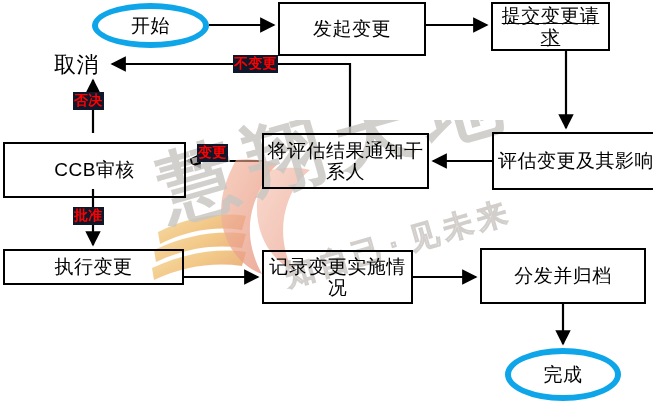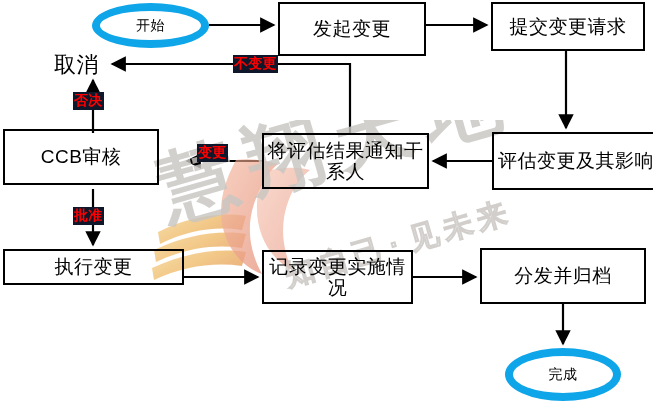--- a/index.html
+++ b/index.html
@@ -36,29 +36,29 @@
     text-align: center;
     color: #000000;
     font-size: 19px;
     line-height: 1.12;
     letter-spacing: 0.5px;
     z-index: 4;
   }
   .node-ellipse {
     position: absolute;
     box-sizing: border-box;
-    border: 8px solid #0ea5e9;
+    border: 6px solid #0ea5e9;
     border-radius: 50%;
     background: transparent;
     display: flex;
     align-items: center;
     justify-content: center;
     text-align: center;
     color: #000000;
-    font-size: 14px;
+    font-size: 19px;
     letter-spacing: 0.5px;
     z-index: 4;
   }
   .free-label {
     position: absolute;
     color: #000000;
     font-size: 22px;
     letter-spacing: 0.5px;
     white-space: nowrap;
     z-index: 4;
@@ -165,33 +165,33 @@
   </svg>
 
   <div class="node-ellipse" style="left:92px;  top:3px;   width:117px; height:45px;">
     <span>开始</span>
   </div>
 
   <div class="node-box" style="left:278px; top:2px;   width:148px; height:54px;">
     <span>发起变更</span>
   </div>
 
-  <div class="node-box" style="left:491px; top:2px;   width:154px; height:49px;">
+  <div class="node-box" style="left:491px; top:2px;   width:119px; height:49px;text-decoration:underline;">
     <span>提交变更请求</span>
   </div>
 
   <div class="node-box" style="left:492px; top:132px; width:168px; height:58px;">
     <span>评估变更及其影响</span>
   </div>
 
   <div class="node-box" style="left:262px; top:133px; width:167px; height:56px;">
     <span>将评估结果通知干系人</span>
   </div>
 
-  <div class="node-box" style="left:3px;   top:129px; width:156px; height:56px;">
+  <div class="node-box" style="left:3px;   top:142px; width:183px; height:56px;">
     <span>CCB审核</span>
   </div>
 
   <div class="node-box" style="left:3px;   top:249px; width:181px; height:36px;">
     <span>执行变更</span>
   </div>
 
   <div class="node-box" style="left:262px; top:250px; width:151px; height:54px;text-align:center;">
     <span>记录变更实施情况</span>
   </div>

